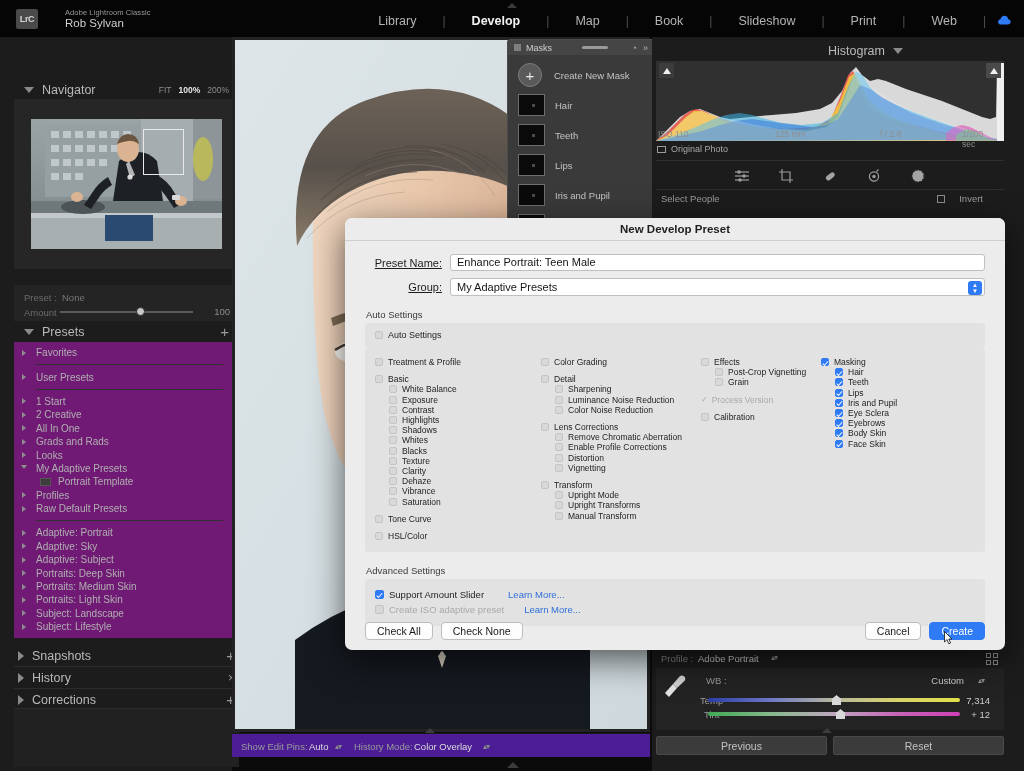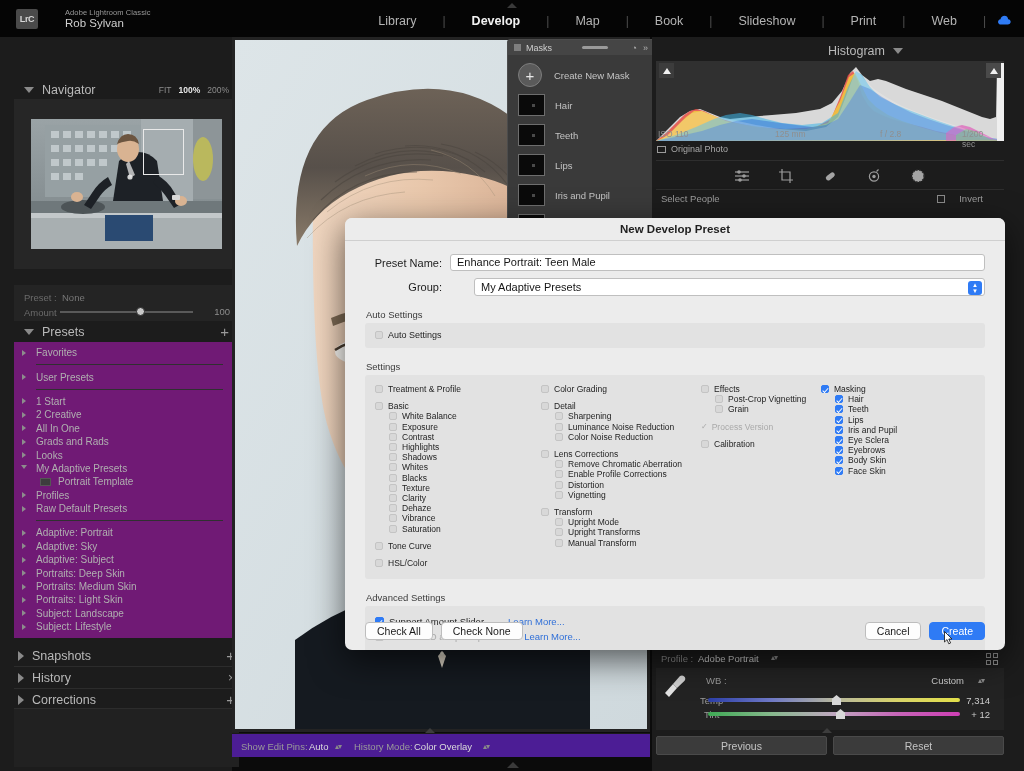--- a/index.html
+++ b/index.html
@@ -152,21 +152,21 @@
   
   .overlay-dialog {
     position:absolute; left:345px; top:218px; width:660px; height:432px;
     background:#ececec; border-radius:7px; box-shadow:0 10px 34px rgba(0,0,0,.62);
     font-family:"Liberation Sans", sans-serif; overflow:hidden;
   }
   .dlg-title { height:22px; line-height:22px; text-align:center; font-size:11.5px;
     font-weight:bold; color:#1e1e1e; background:#ececec; }
   .dlg-sep { height:1px; background:#cfcfcf; }
   .frow { display:flex; align-items:center; margin-top:13px; padding:0 20px; }
-  .flabel { width:77px; text-align:right; font-size:11px; color:#1c1c1c; margin-right:8px; }
+  .flabel { width:77px; text-align:right; font-size:11px; color:#1c1c1c; margin-right:8px;text-decoration:underline; }
   .finput { flex:1; height:17px; background:#fff; border:1px solid #bfbfbf; border-radius:3px;
     font-size:11px; color:#151515; padding:0 6px; line-height:15px; }
   .fselect { flex:1; height:18px; background:#fff; border:1px solid #bfbfbf; border-radius:3px;
     font-size:11px; color:#151515; padding:0 6px; line-height:16px; position:relative;}
   .stepper { position:absolute; right:2px; top:1.5px; width:14px; height:14px;
     background:#2f7bf5; border-radius:3px; display:flex; align-items:center; justify-content:center;
     color:#fff; font-size:7px; line-height:6px; letter-spacing:0; }
 
   .grp-label { font-size:9.5px; color:#3a3a3a; margin:13px 0 3px 21px; }
   .grp-box { margin:0 20px; background:#e2e2e2; border-radius:3px; }
@@ -692,37 +692,36 @@
 
   <div class="overlay-dialog">
     <div class="dlg-title">New Develop Preset</div>
     <div class="dlg-sep"></div>
 
     <div class="frow">
       <span class="flabel">Preset Name:</span>
       <div class="finput">Enhance Portrait: Teen Male</div>
     </div>
 
-    <div class="frow" style="margin-top:7px;gap:24px;">
+    <div class="frow" style="margin-top:7px;">
       <span class="flabel">Group:</span>
       <div class="fselect">
         <span>My Adaptive Presets</span>
         <span class="stepper">▴<br>▾</span>
       </div>
     </div>
 
     <div class="grp-label">Auto Settings</div>
     <div class="grp-box" style="padding:6px 10px 7px 10px;">
       <div class="cbrow" style="height:12px;">
         <span class="cb gray"></span>
         <span style="font-size:9px;">Auto Settings</span>
       </div>
     </div>
 
-    <div class="grp-label">Settings</div>
     <div class="settings-box">
       <div class="col c1" id="col-0">
           <div class="cbrow">
             <span class="cb gray"></span>
             <span>Treatment &amp; Profile</span>
           </div>
           <div class="grpgap"></div>
           <div class="cbrow">
             <span class="cb gray"></span>
             <span>Basic</span>

